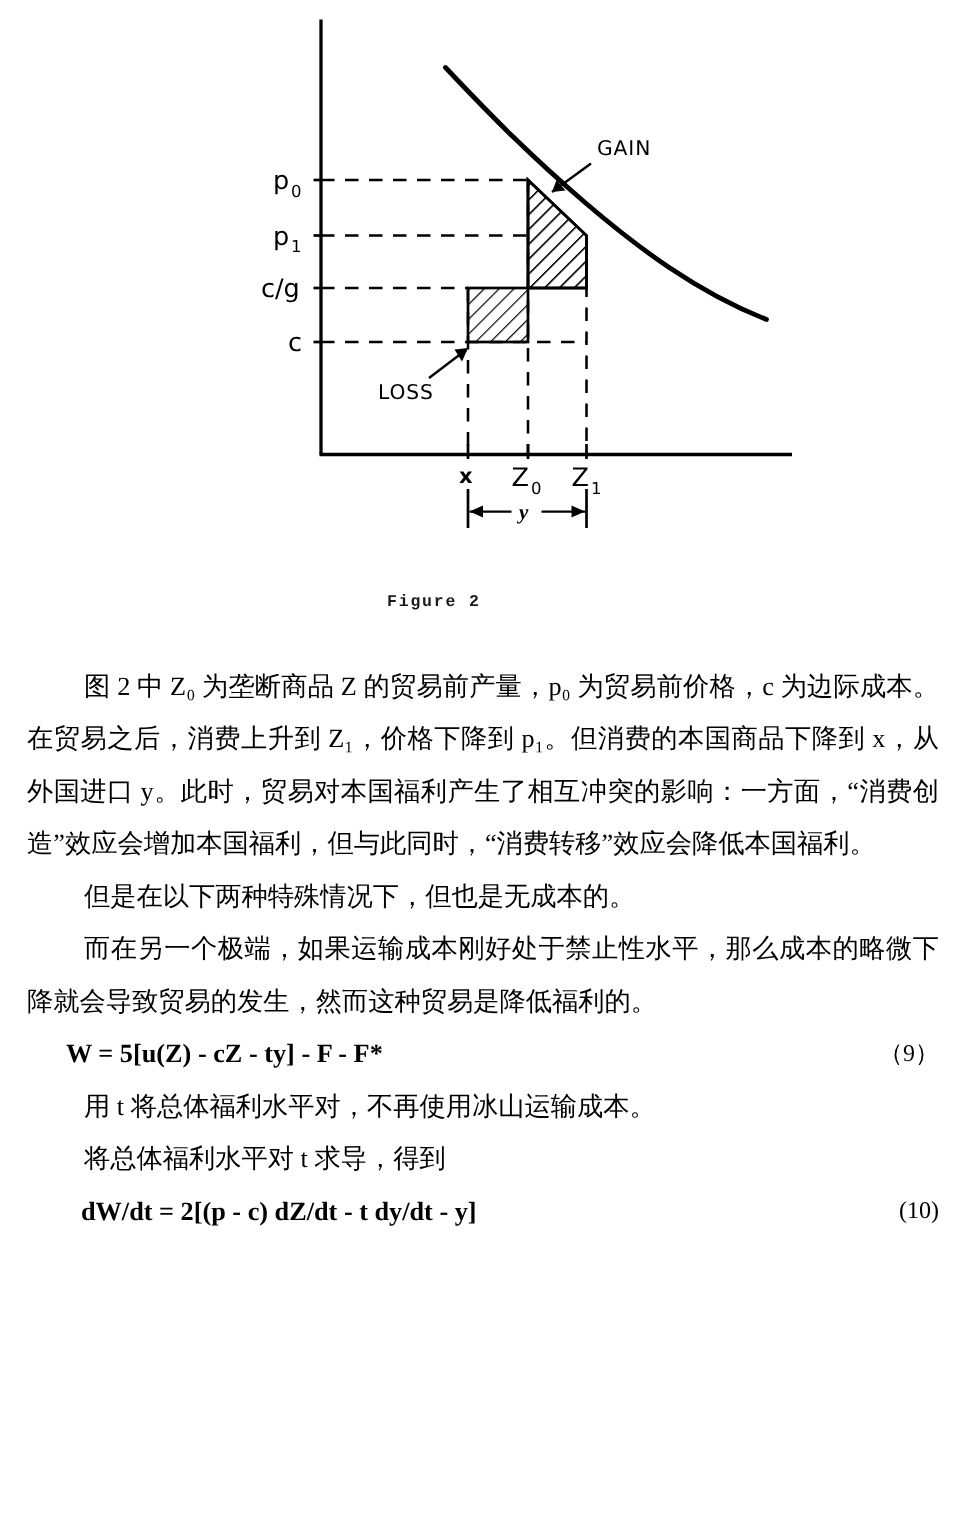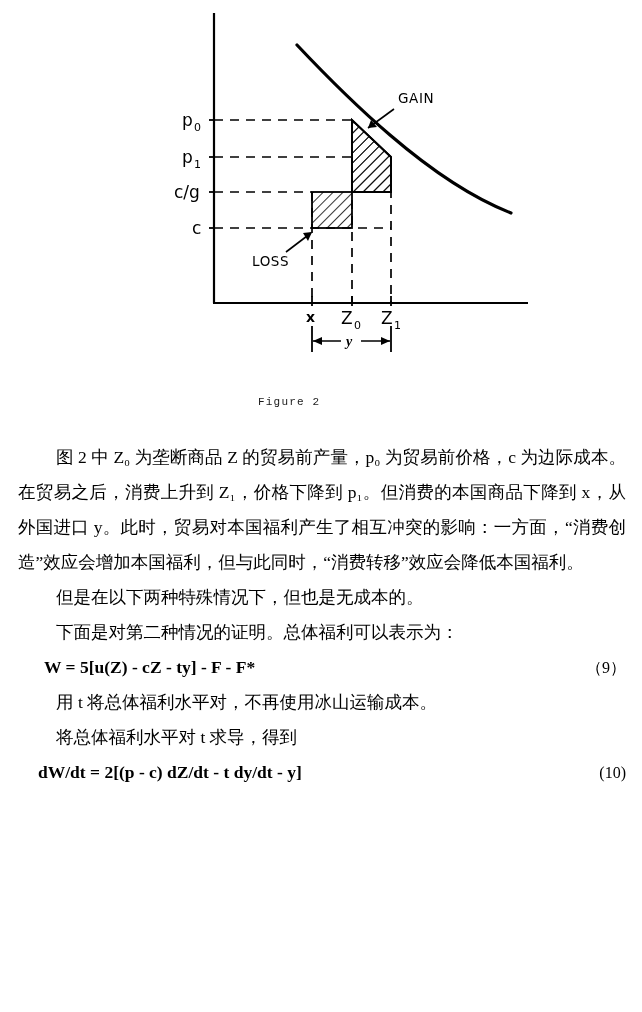--- a/index.html
+++ b/index.html
@@ -28,21 +28,21 @@
     position: absolute;
     left: 0;
     top: 0;
   }
   #figure-caption {
     position: absolute;
     left: 258px;
     top: 396px;
     font-family: "Liberation Mono", "DejaVu Sans Mono", monospace;
     font-size: 11px;
-    font-weight: normal;
+    font-weight: bold;
     letter-spacing: 1.2px;
     color: #1a1a1a;
     white-space: nowrap;
   }
 
   
   #body-text {
     position: absolute;
     left: 0;
     top: 440px;
@@ -65,21 +65,21 @@
     position: relative;
     margin: 0;
     padding: 0 16px 0 44px;
     font-size: 17.5px;
     line-height: 35px;
     font-weight: bold;
     font-family: "Liberation Serif", "DejaVu Serif", serif;
     white-space: nowrap;
   }
   .eqline.ind2 {
-    padding-left: 38px;
+    padding-left: 54px;
   }
   .eqnum {
     position: absolute;
     right: 16px;
     top: 0;
     font-weight: normal;
     font-size: 16px;
   }
 
   
@@ -206,22 +206,22 @@
   <div id="figure-caption">Figure 2</div>
 </div>
 
 <div id="body-text">
 
   <p class="para indent">图 2 中 Z₀ 为垄断商品 Z 的贸易前产量，p₀ 为贸易前价格，c 为边际成本。在贸易之后，消费上升到 Z₁，价格下降到 p₁。但消费的本国商品下降到 x，从外国进口 y。此时，贸易对本国福利产生了相互冲突的影响：一方面，“消费创造”效应会增加本国福利，但与此同时，“消费转移”效应会降低本国福利。</p>
 
   <p class="para indent">但是在以下两种特殊情况下，但也是无成本的。</p>
 
 
-
-  <p class="para indent">下面是对第二种情况的证明。总体福利可以表示为：</p>
+  <p class="para indent">而在另一个极端，如果运输成本刚好处于禁止性水平，那么成本的略微下降就会导致贸易的发生，然而这种贸易是降低福利的。</p>
+
 
   <div class="eqline">
     <span>W = 5[u(Z) - cZ - ty] - F - F*</span>
     <span class="eqnum">（9）</span>
   </div>
 
   <p class="para indent">用 t 将总体福利水平对，不再使用冰山运输成本。</p>
 
   <p class="para indent">将总体福利水平对 t 求导，得到</p>
 

